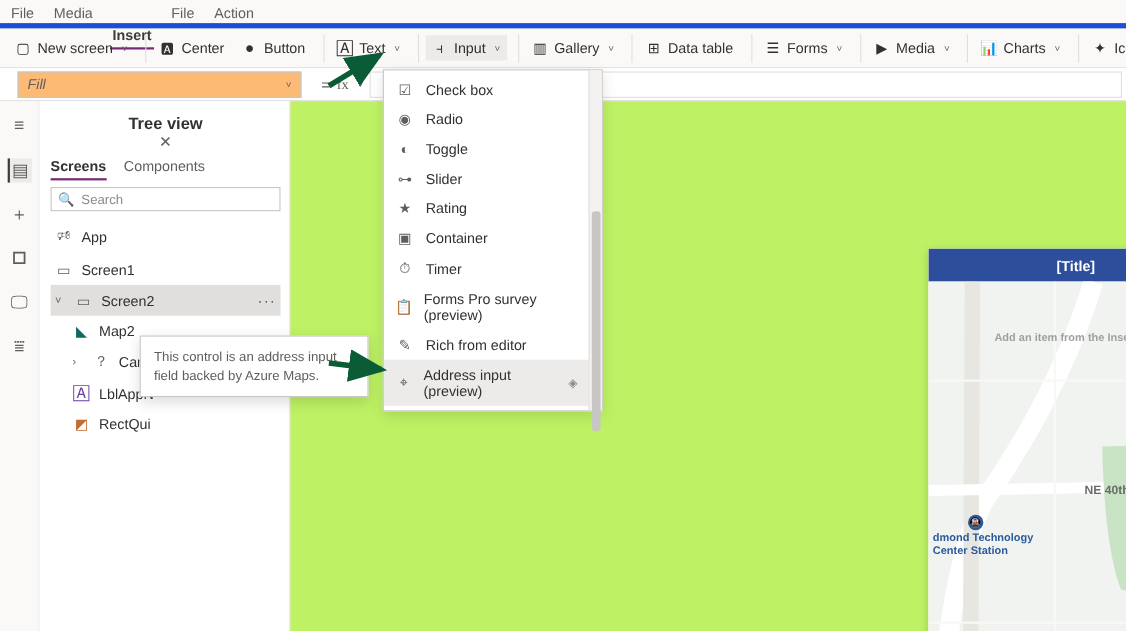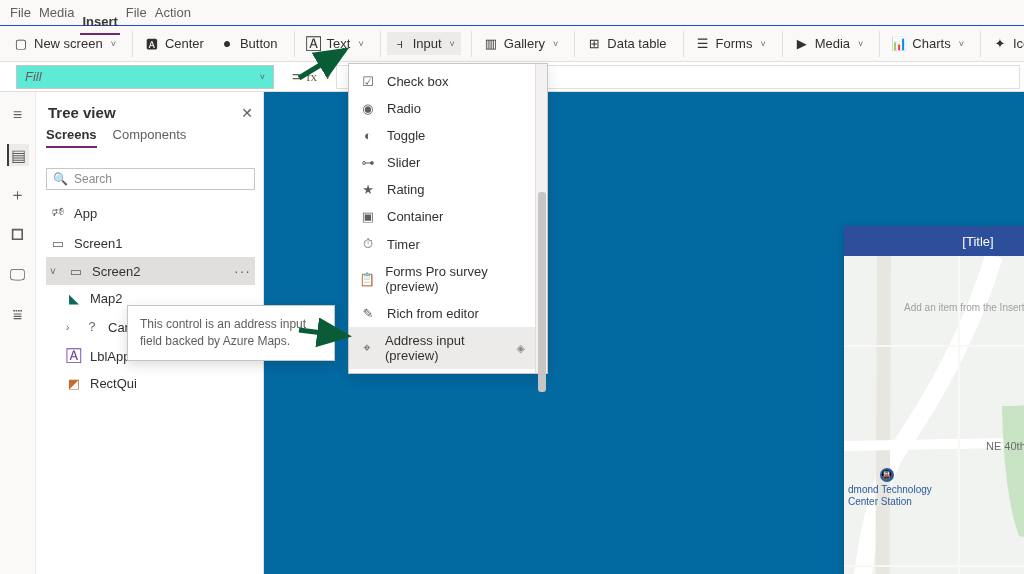--- a/index.html
+++ b/index.html
@@ -1,60 +1,60 @@
 <!DOCTYPE html>
 <html><head>
 <meta charset="utf-8">
 <style>
   * { box-sizing: border-box; margin: 0; padding: 0; font-family: "Segoe UI", Arial, sans-serif; }
   body { width: 1024px; height: 574px; overflow: hidden; background: #faf9f8; font-size: 13px; color: #323130; }
 
   
-  .menubar { height: 26px; display: flex; align-items: center; padding: 0 8px; background: #faf9f8; border-bottom: 1px solid #1d4ed8; gap: 4px; }
+  .menubar { height: 26px; display: flex; align-items: flex-start; padding: 0 8px; background: #faf9f8; border-bottom: 5px solid #1d4ed8; gap: 14px; }
   .menubar-item { color: #605e5c; padding: 4px 2px; cursor: pointer; }
   .menubar-item.active { color: #3b3a39; font-weight: 600; border-bottom: 2px solid #742774; margin-top: 20px; }
 
   
   .ribbon { height: 36px; display: flex; align-items: center; padding: 0 8px; background: #faf9f8; border-bottom: 1px solid #e1dfdd; gap: 6px; }
   .ribbon-group { display: flex; align-items: center; gap: 4px; padding-right: 10px; border-right: 1px solid #e1dfdd; height: 26px; }
   .ribbon-group:last-child { border-right: none; }
   .ribbon-btn { display: flex; align-items: center; gap: 6px; padding: 4px 6px; cursor: pointer; color: #323130; white-space: nowrap; }
   .ribbon-btn.highlighted { background: #edebe9; }
   .ribbon-icon { width: 14px; height: 14px; display: inline-flex; align-items: center; justify-content: center; }
   .chev { font-size: 9px; color: #605e5c; margin-left: 2px; }
 
   
   .formula-row { height: 30px; display: flex; align-items: center; background: #fff; border-bottom: 1px solid #e1dfdd; }
-  .prop-dropdown { width: 258px; height: 24px; margin-left: 16px; display: flex; align-items: center; justify-content: space-between; padding: 0 8px; border: 1px solid #c8c6c4; background: #5eead4; color: #605e5c; font-style: italic; font-size: 13px; }
+  .prop-dropdown { width: 258px; height: 24px; margin-left: 16px; display: flex; align-items: center; justify-content: space-between; padding: 0 8px; border: 1px solid #c8c6c4; background: #fdba74; color: #605e5c; font-style: italic; font-size: 13px; }
   .fx-area { display: flex; align-items: center; margin-left: 18px; gap: 6px; color: #605e5c; }
   .fx-area .eq { font-size: 14px; }
   .fx-area .fx { font-family: serif; }
   .fx-field { flex: 1; height: 24px; border: 1px solid #e1dfdd; margin-left: 6px; margin-right: 4px; background: #fff; }
 
   
   .main { display: flex; height: calc(574px - 26px - 36px - 30px); }
   .rail { width: 36px; background: #faf9f8; border-right: 1px solid #edebe9; display: flex; flex-direction: column; align-items: center; gap: 18px; padding-top: 12px; }
   .rail-item { width: 22px; height: 22px; display: flex; align-items: center; justify-content: center; color: #605e5c; cursor: pointer; font-size: 16px; }
   .rail-item.active { background: #edebe9; border-left: 2px solid #3b3b3b; }
 
   .treepane { width: 228px; background: #fff; border-right: 1px solid #e1dfdd; display: flex; flex-direction: column; padding: 8px 8px 4px 10px; position: relative; }
-  .tree-head { display: flex; justify-content: space-between; align-items: center; padding: 4px 2px 6px; }
+  .tree-head { display: flex; justify-content: space-between; align-items: center; padding: 4px 2px 6px; flex-direction: column; }
   .tree-head h3 { font-size: 15px; font-weight: 600; }
-  .tree-tabs { display: flex; gap: 16px; font-size: 13px; margin-bottom: 20px; }
+  .tree-tabs { display: flex; gap: 16px; font-size: 13px; margin-bottom: 6px; }
   .tree-tab { padding-bottom: 4px; color: #605e5c; cursor: pointer; }
   .tree-tab.active { color: #323130; font-weight: 600; border-bottom: 2px solid #742774; }
   .search-box { display: flex; align-items: center; gap: 6px; border: 1px solid #c8c6c4; padding: 3px 6px; font-size: 12px; color: #8a8a8a; margin-bottom: 6px; }
   .tree-item { display: flex; align-items: center; gap: 8px; padding: 6px 4px; font-size: 13px; cursor: pointer; }
   .tree-item.indent1 { padding-left: 20px; }
   .tree-item.selected { background: #e1dfdd; }
   .tree-item .ico { width: 16px; text-align: center; color: #605e5c; }
   .tree-item .chev2 { font-size: 10px; color: #605e5c; width: 10px; }
   .more-dots { margin-left: auto; color: #605e5c; font-size: 14px; letter-spacing: 1px; }
 
-  .canvas { flex: 1; position: relative; background: #0369a1; }
+  .canvas { flex: 1; position: relative; background: #bef264; font-weight: bold; }
 
   
   .dropdown { position: absolute; left: 348px; top: 63px; width: 200px; background: #fff; border: 1px solid #c8c6c4; box-shadow: 0 4px 12px rgba(0,0,0,0.12); z-index: 20; display: flex; }
   .dd-list { flex: 1; padding: 4px 0; }
   .dd-scrollbar { width: 12px; background: #f3f2f1; border-left: 1px solid #e1dfdd; position: relative; }
   .dd-thumb { position: absolute; left: 2px; width: 8px; top: 128px; height: 200px; background: #c8c6c4; border-radius: 3px; }
   .dd-item { display: flex; align-items: center; gap: 10px; padding: 6px 10px; font-size: 13px; cursor: pointer; }
   .dd-item .ico { width: 18px; text-align: center; color: #605e5c; font-size: 13px; }
   .dd-item.highlight { background: #edebe9; }
   .dd-diamond { margin-left: auto; color: #8a8a8a; font-size: 11px; }

